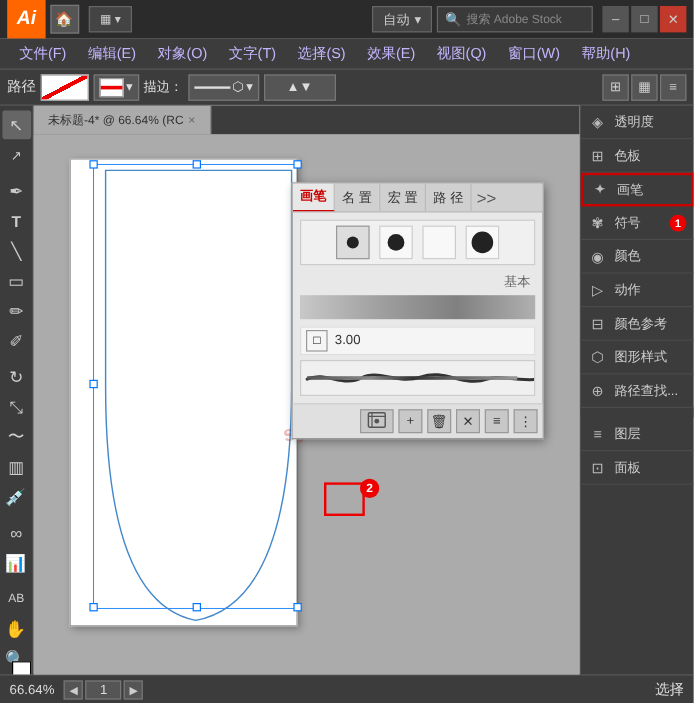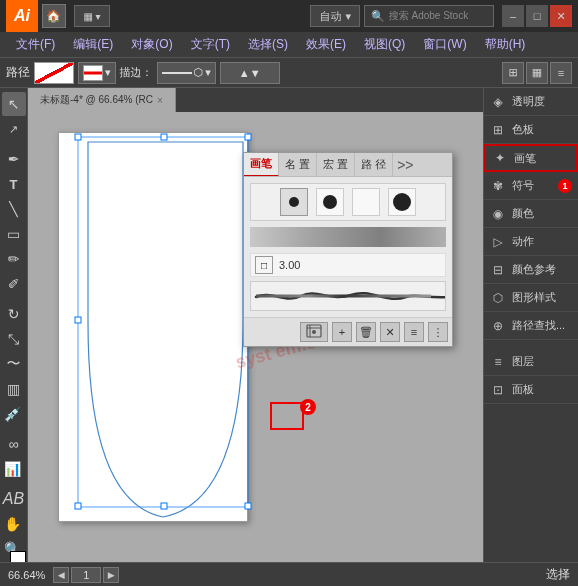--- a/index.html
+++ b/index.html
@@ -583,21 +583,21 @@
     <div class="tool-separator"></div>
     <div class="tool-btn">↻</div>
     <div class="tool-btn">⤡</div>
     <div class="tool-btn">〜</div>
     <div class="tool-btn">▥</div>
     <div class="tool-btn">💉</div>
     <div class="tool-separator"></div>
     <div class="tool-btn">∞</div>
     <div class="tool-btn">📊</div>
     <div class="tool-separator"></div>
-    <div class="tool-btn" style="font-size:16px;font-style:italic;">AB</div>
+    <div class="tool-btn" style="font-size:10px;">AB</div>
     <div class="tool-btn">✋</div>
     <div class="tool-btn">🔍</div>
     <div class="tool-separator"></div>
     <div class="tool-color-block">
 
       <div class="tool-bg"></div>
 
     </div>
 
     <div class="tool-separator"></div>
@@ -651,20 +651,21 @@
             </div>
             <div class="brush-preset">
               <div class="brush-preset-dot medium"></div>
             </div>
             <div class="brush-preset"></div>
             <div class="brush-preset">
               <div class="brush-preset-dot large"></div>
             </div>
           </div>
 
+          <div class="brush-basic-label">基本</div>
 
           <div class="brush-gradient-bar"></div>
 
           <div class="brush-size-row">
             <div class="brush-size-icon">□</div>
             <span class="brush-size-value">3.00</span>
           </div>
 
           <div class="brush-preview-stroke">
             <svg width="100%" height="30">

